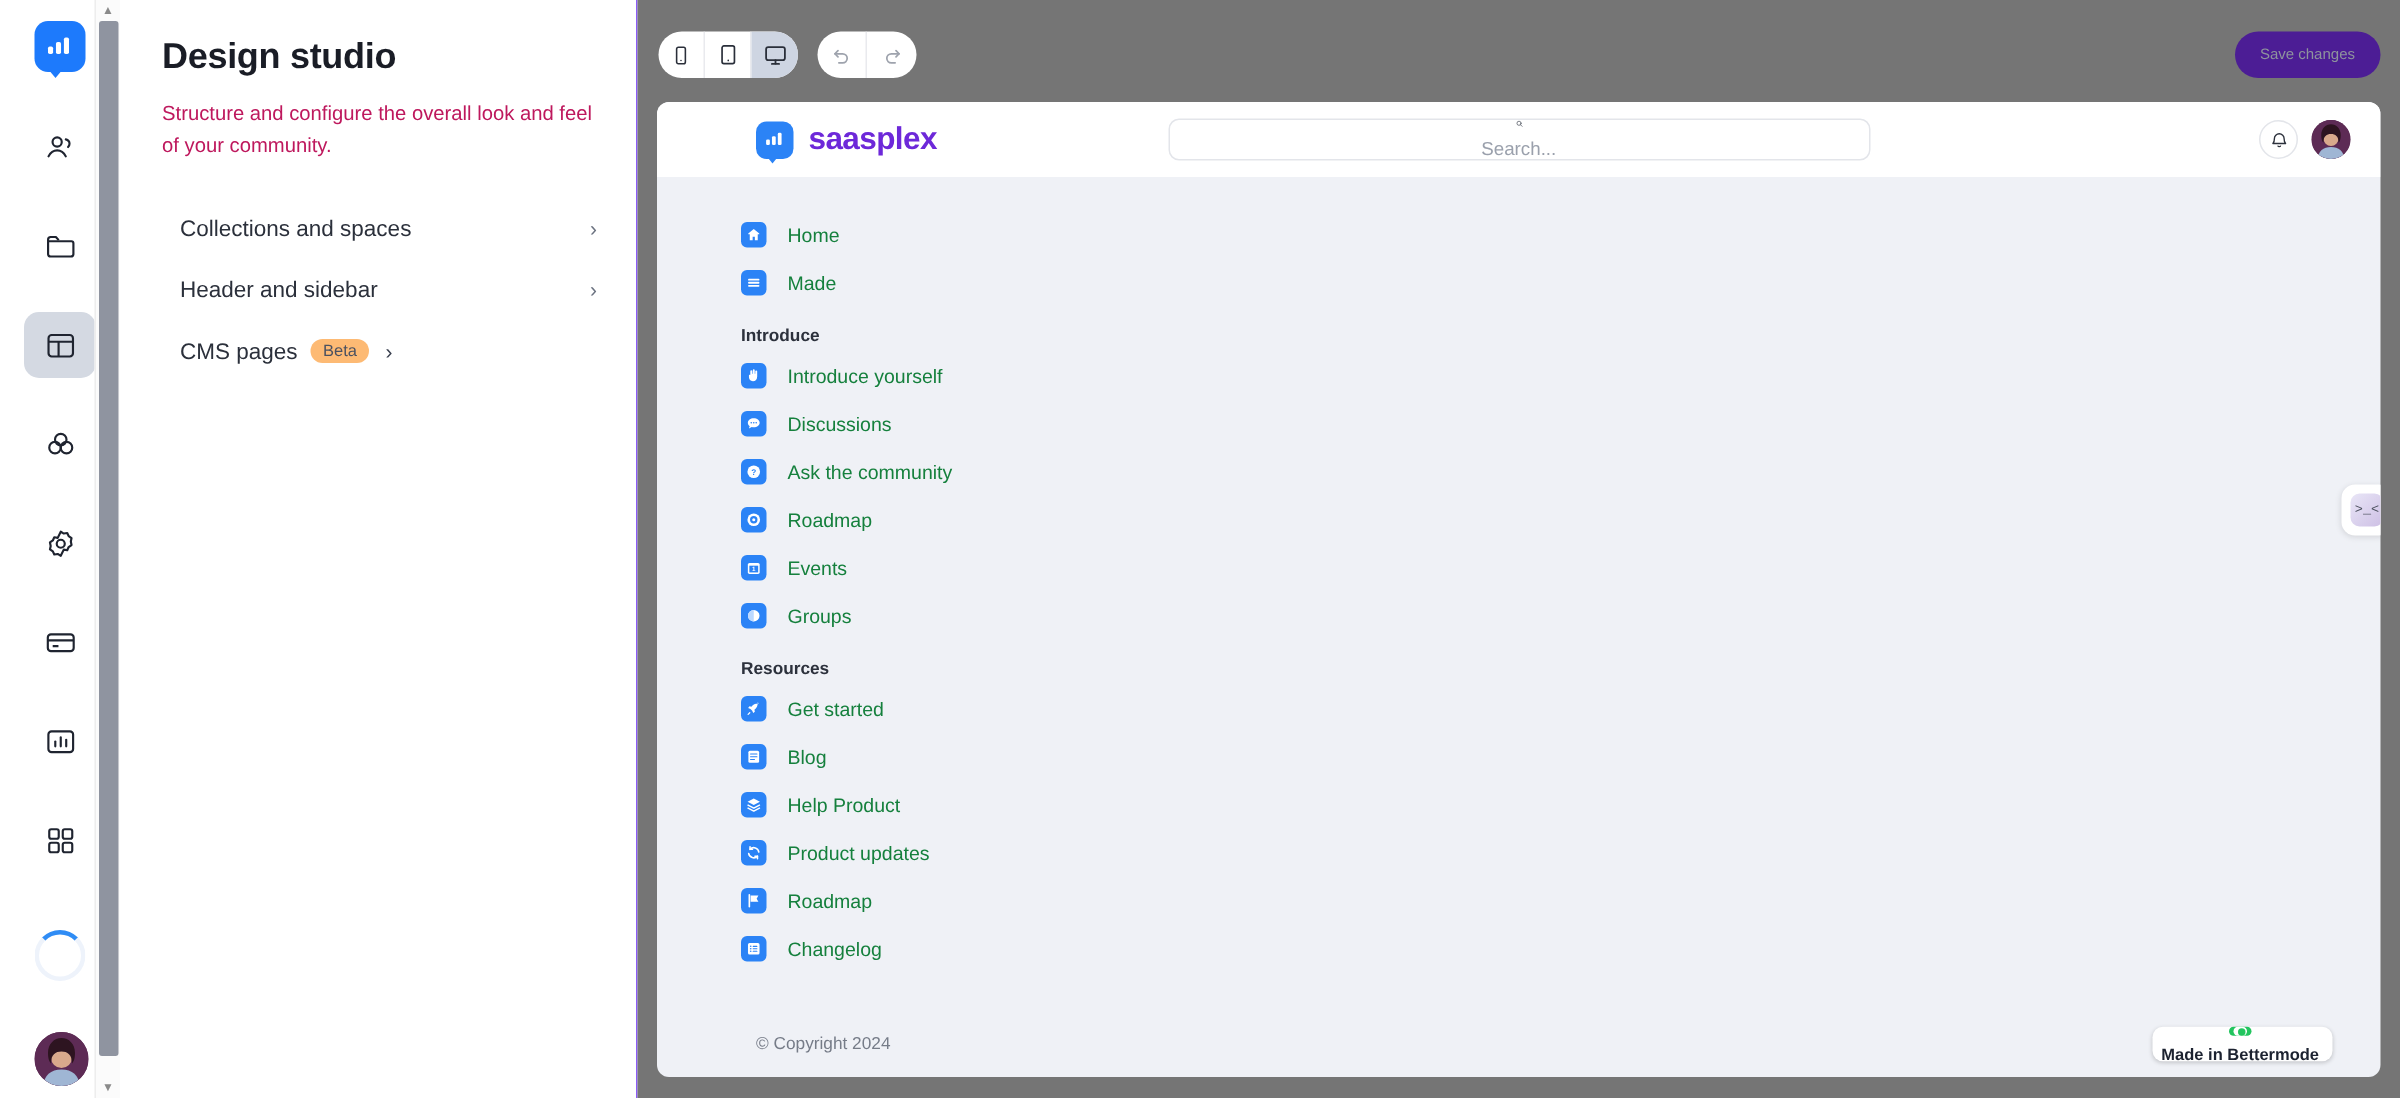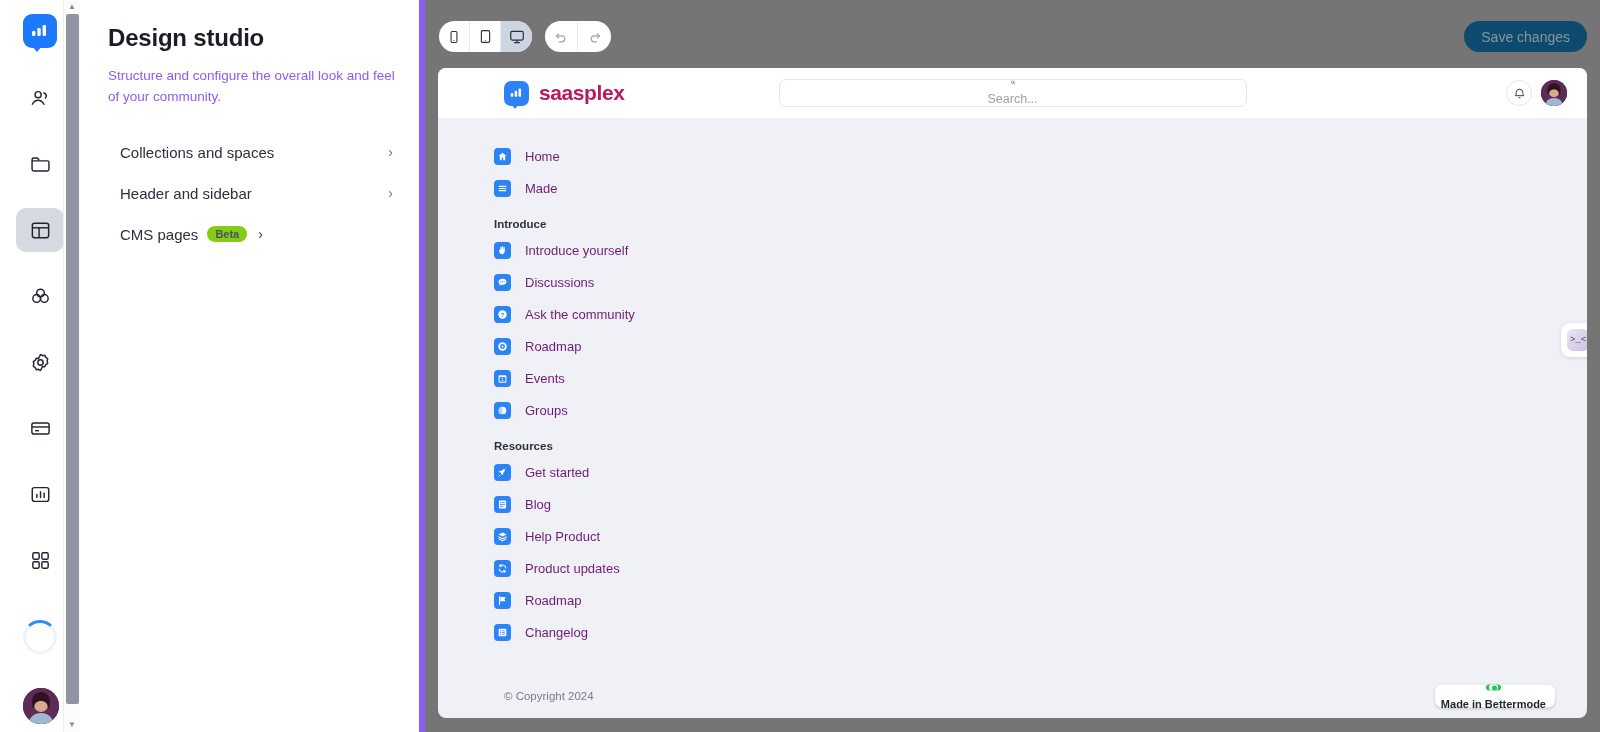--- a/index.html
+++ b/index.html
@@ -59,37 +59,37 @@
   }
   .rail-scroll .arrow { font-size: 8px; color: #8a8a8a; line-height: 10px; padding: 2px 0; }
   .rail-scroll-thumb {
     position: absolute; top: 14px; left: 2px; width: 13px; height: 690px;
     background: #8f94a0; border-radius: 2px;
   }
 
   
   .panel {
     width: 345px; flex: 0 0 345px; height: 732px;
-    background: #ffffff; border-right: 6px solid #8b5cf6;
+    background: #ffffff; border-right: 1px solid #8b5cf6;
     padding: 24px 24px 0 28px;
   }
   .panel-title { font-size: 24px; font-weight: 700; color: #1a1d26; letter-spacing: -0.2px; }
-  .panel-sub { margin-top: 14px; font-size: 13.5px; line-height: 1.55; color: #8b5cf6; }
+  .panel-sub { margin-top: 14px; font-size: 13.5px; line-height: 1.55; color: #be185d; }
   .panel-list { margin-top: 24px; }
   .panel-row {
     display: flex; align-items: center; justify-content: space-between;
     padding: 12px 2px 12px 12px; font-size: 15px; color: #2b303b;
     border-radius: 8px;
     text-align: center;
   }
   .panel-row .chev { color: #6b7280; font-size: 14px; }
   .panel-row-inner { display: flex; align-items: center; gap: 9px; }
   .beta-badge {
-    background: #84cc16; color: #4b5160; font-size: 11px;
-    border-radius: 9px; padding: 2px 8px; font-weight: 700;
+    background: #fdba74; color: #4b5160; font-size: 11px;
+    border-radius: 9px; padding: 2px 8px; font-weight: 400;
   }
   .chev-tight { margin-left: 2px; color: #3b4150; font-size: 14px; }
 
   
   .canvas {
     flex: 1; height: 732px; background: #757575; position: relative;
   }
   .toolbar {
     position: absolute; top: 0; left: 0; right: 0; height: 72px;
   }
@@ -111,23 +111,23 @@
     overflow: hidden;
   }
   .undo-btn {
     width: 33px; height: 31px; display: flex; align-items: center;
     justify-content: center; color: #9ea3ad; font-size: 15px;
     border-right: 1px solid #e9eaee;
   }
   .undo-btn:last-child { border-right: none; }
   .save-btn {
     position: absolute; right: 13px; top: 21px; height: 31px;
-    background: #0c4a6e; color: #8e939d; border-radius: 16px;
+    background: #4c1d95; color: #8e939d; border-radius: 16px;
     padding: 12px 17px; display: flex; align-items: center;
-    font-size: 14px;
+    font-size: 10px;
   }
 
   
   .preview {
     position: absolute; left: 13px; top: 68px; right: 13px; bottom: 14px;
     background: #eff1f6; border-radius: 8px; overflow: hidden;
     display: flex; flex-direction: column;
   }
   .prev-header {
     height: 50px; background: #ffffff; display: flex; align-items: center;
@@ -136,21 +136,21 @@
   .brand { display: flex; align-items: center; gap: 10px; margin-left: 44px; }
   .brand-mark {
     width: 25px; height: 25px; border-radius: 7px; background: #2b83f6;
     display: flex; align-items: center; justify-content: center; position: relative;
   }
   .brand-mark::after{
     content:""; position:absolute; bottom:-3px; left:7px;
     width:0;height:0;border-left:4px solid transparent;
     border-right:4px solid transparent;border-top:5px solid #2b83f6;
   }
-  .brand-name { font-size: 21px; font-weight: 700; color: #be185d; letter-spacing: -0.4px; }
+  .brand-name { font-size: 21px; font-weight: 700; color: #6d28d9; letter-spacing: -0.4px; }
   .search-box {
     position: absolute; left: 50%; transform: translateX(-50%);
     width: 468px; height: 28px; border: 1px solid #e3e5ea; border-radius: 7px;
     display: flex; align-items: center; gap: 7px; padding: 0 10px;
     background: #fff;
     flex-direction: column;
   }
   .search-box .ph { font-size: 12.5px; color: #9aa0ac; }
   .hdr-right {
     position: absolute; right: 20px; display: flex; align-items: center; gap: 9px;
@@ -164,21 +164,21 @@
   }
 
   
   .prev-body { flex: 1; position: relative; padding: 22px 0 0 56px; overflow: hidden; }
   .nav-item { display: flex; align-items: center; gap: 14px; height: 32px; }
   .nav-icon {
     width: 17px; height: 17px; border-radius: 4px; background: #2b83f6;
     display: flex; align-items: center; justify-content: center;
     flex: 0 0 17px;
   }
-  .nav-label { font-size: 13px; color: #701a75; }
+  .nav-label { font-size: 13px; color: #15803d; }
   .nav-section {
     font-size: 11.5px; font-weight: 700; color: #2c313c;
     margin: 14px 0 4px 0;
   }
   .prev-footer {
     height: 44px; display: flex; align-items: center; padding-left: 66px;
     position: relative; flex: 0 0 44px;
   }
   .copyright { font-size: 11.5px; color: #767c88; }
   .bm-badge {

